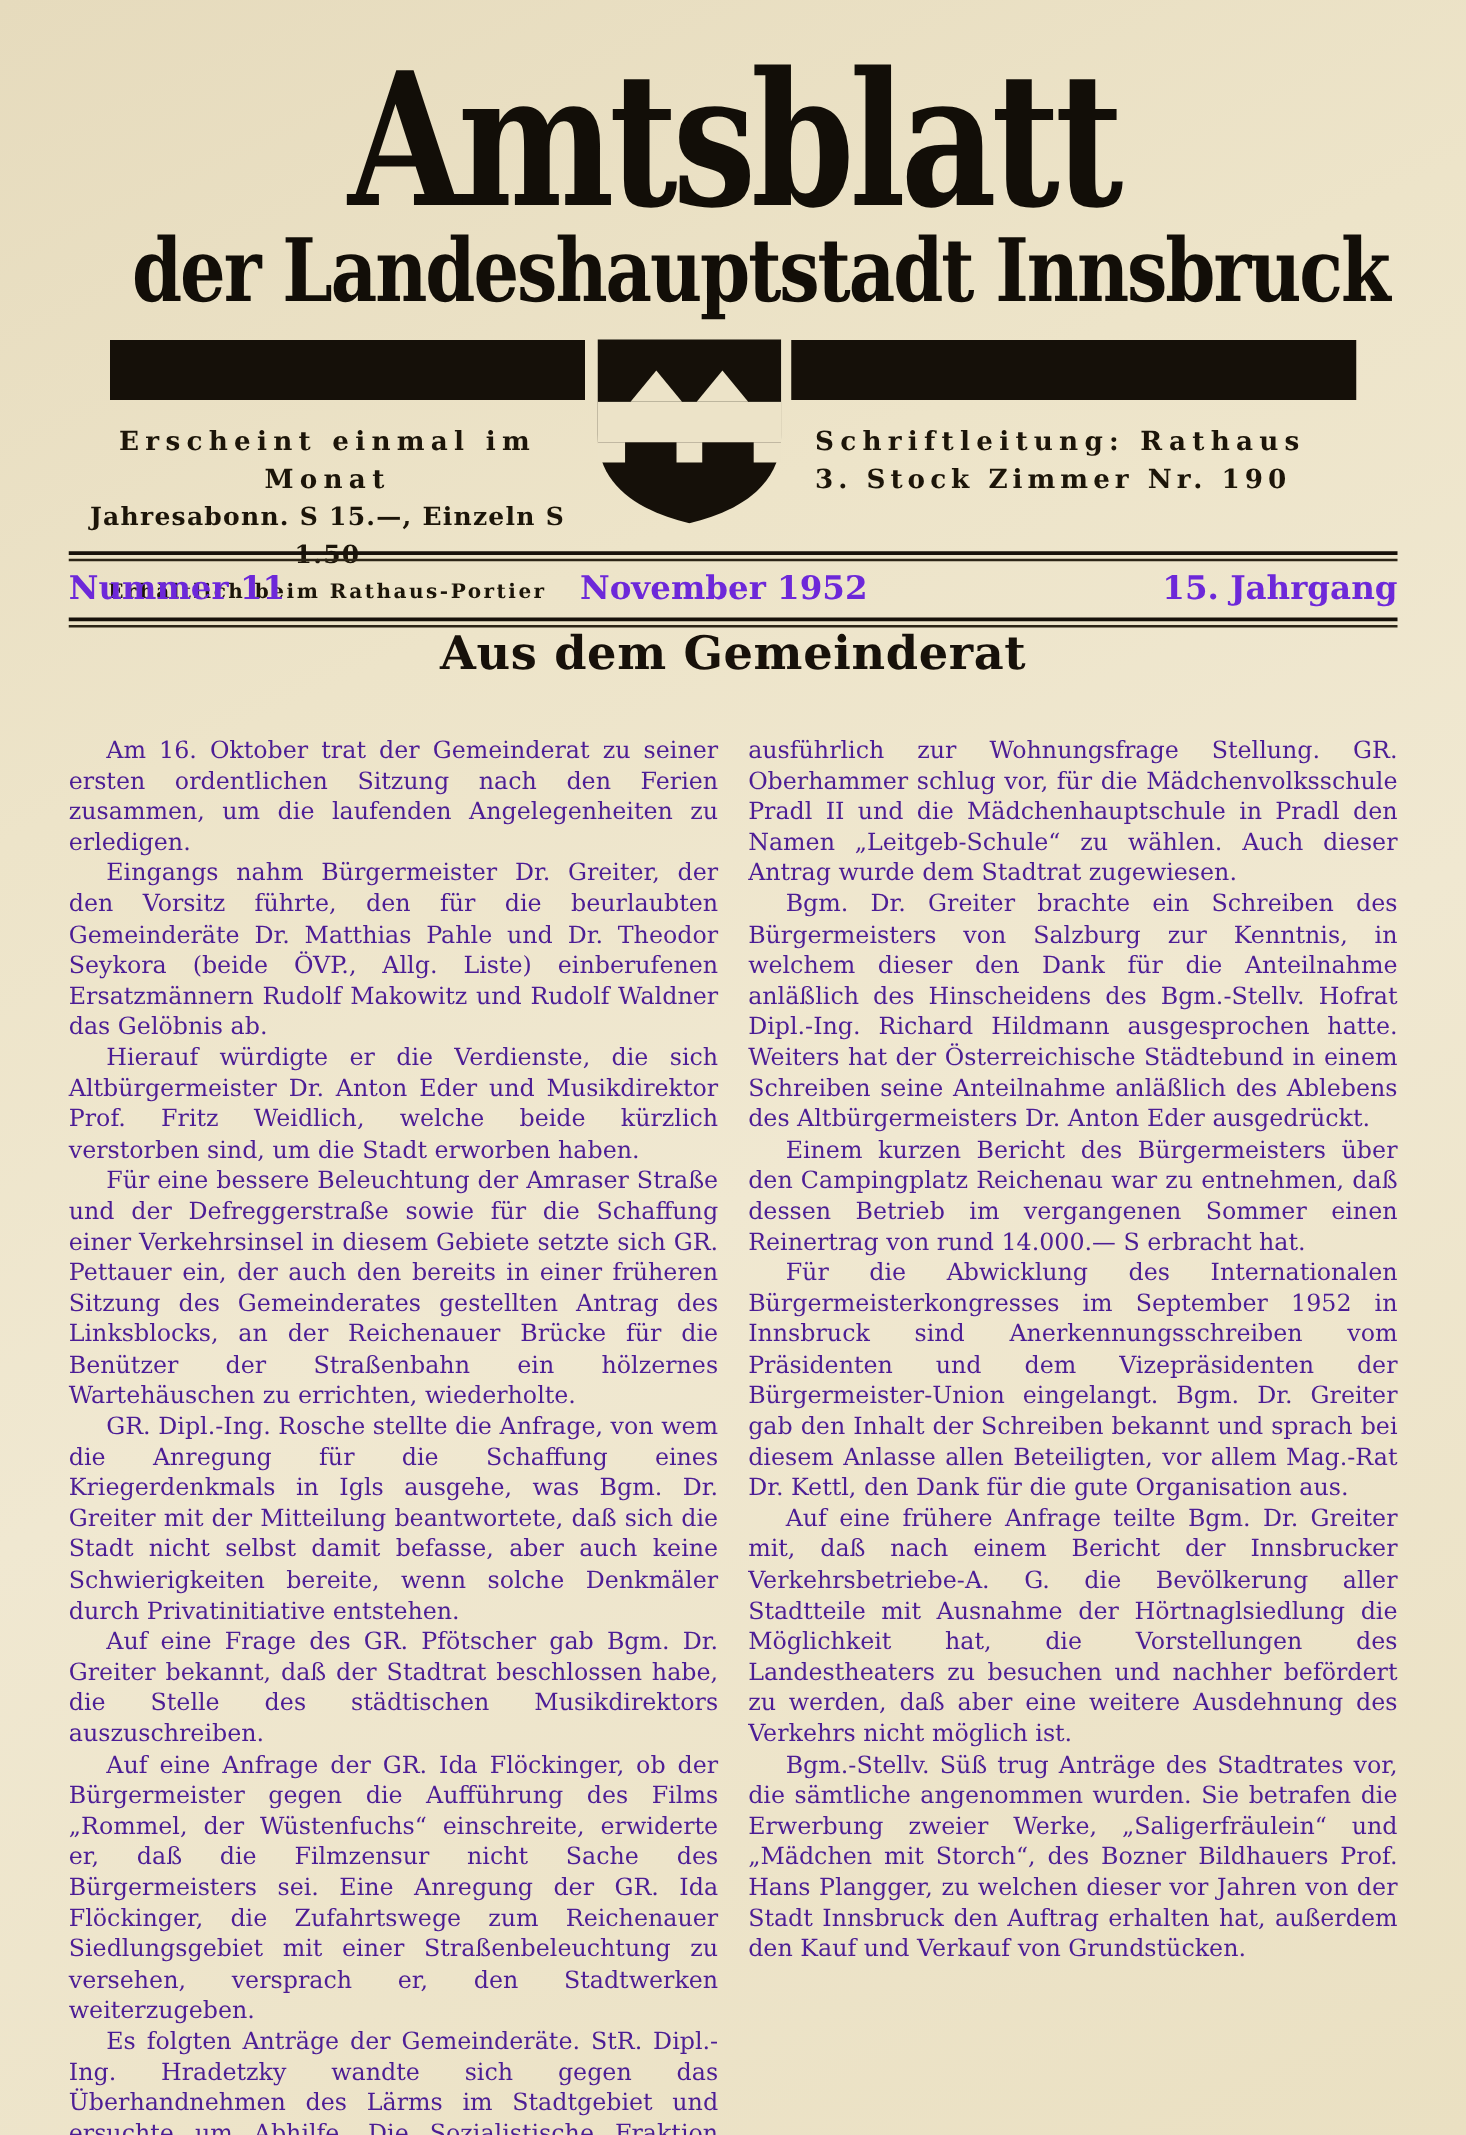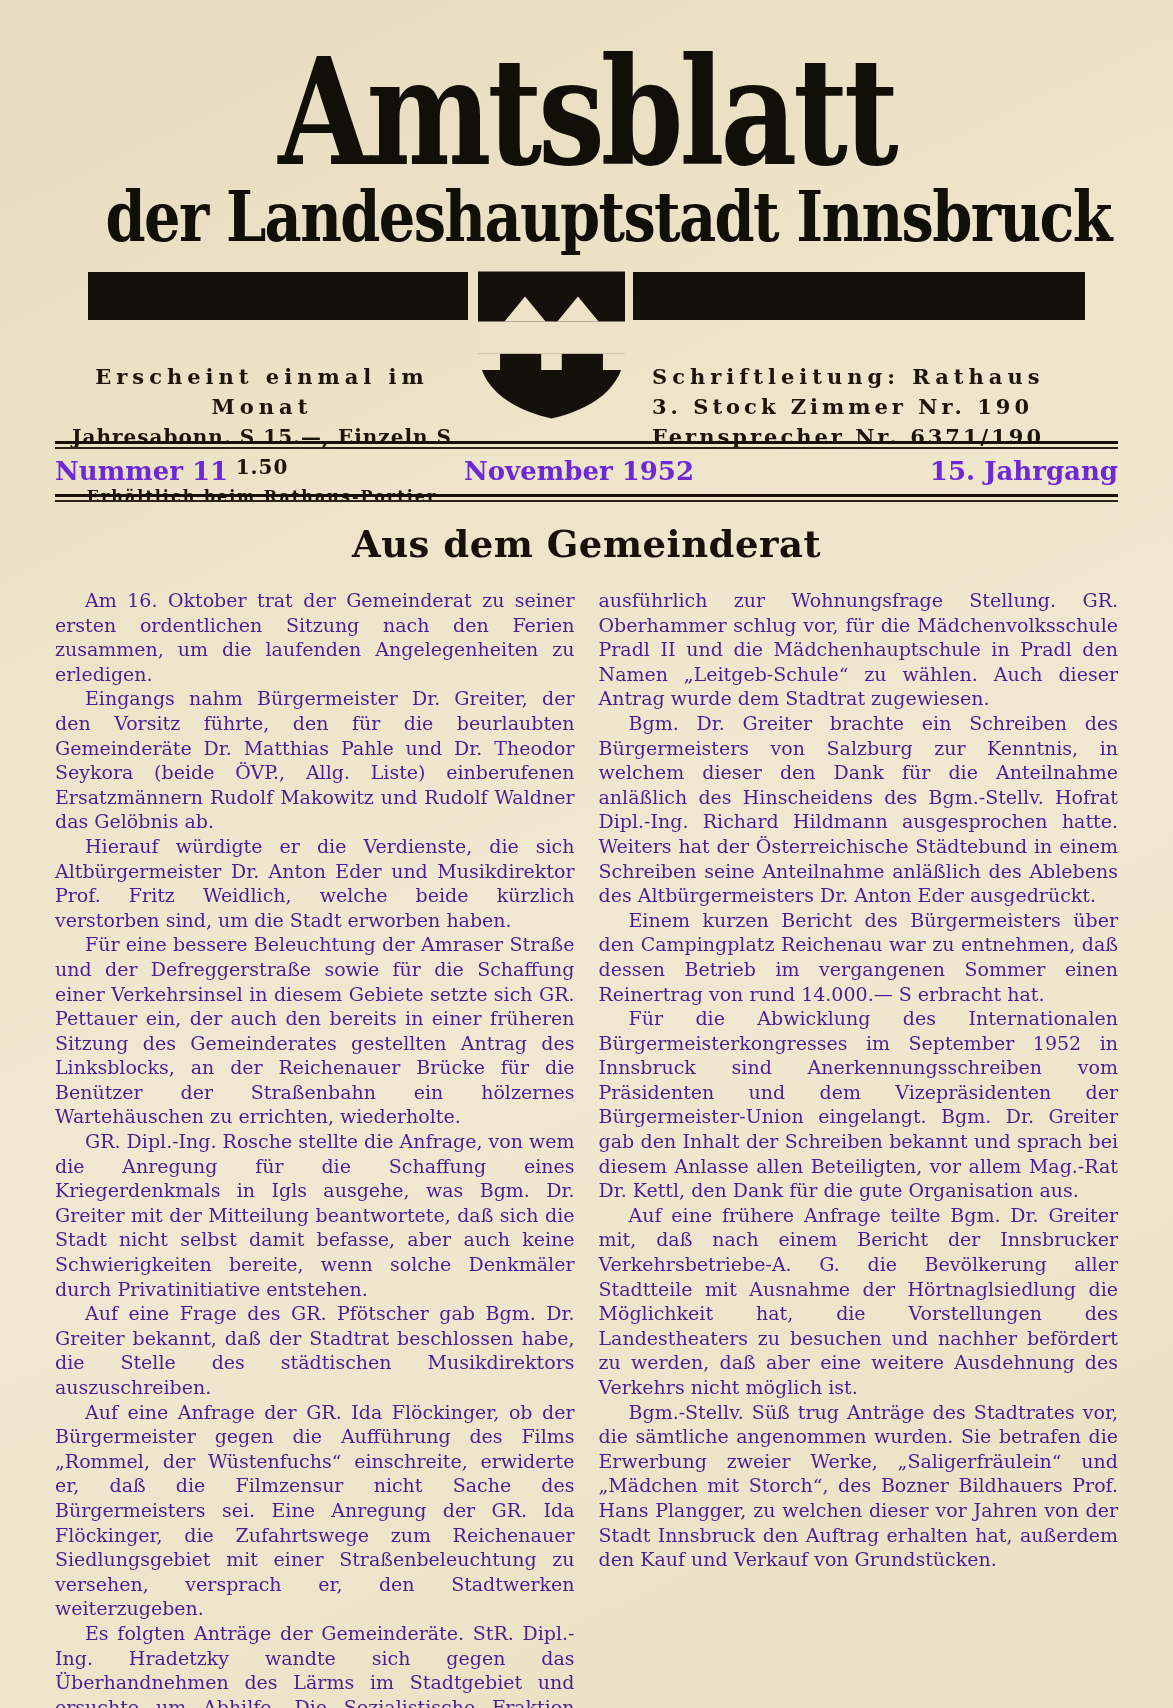--- a/index.html
+++ b/index.html
@@ -21,38 +21,38 @@
     left:0;right:0;top:182px;text-align:center;
     font-size:70px;font-weight:bold;color:#120e08;
     transform:scaleX(0.82);transform-origin:50% 50%;
     letter-spacing:-2px;line-height:1;white-space:nowrap;
   }
   .bar{top:272px;height:48px;background:#151009;}
   .bar-left{left:88px;width:380px;}
   .bar-right{left:633px;width:452px;}
   .shield{left:478px;top:271px;width:147px;height:148px;}
   
-  .pubinfo{font-weight:bold;color:#1c1509;line-height:30px;margin-top:24px;}
+  .pubinfo{font-weight:bold;color:#1c1509;line-height:30px;}
   .pub-left{left:58px;top:338px;width:408px;text-align:center;}
   .pub-right{left:652px;top:338px;width:470px;text-align:left;}
   .pub-line1{font-size:21px;letter-spacing:5px;}
   .pub-line2{font-size:20px;letter-spacing:1px;}
   .pub-line3{font-size:16px;letter-spacing:2px;}
   .rline1{font-size:21px;letter-spacing:5px;}
   .rline2{font-size:21px;letter-spacing:4px;}
   .rline3{font-size:21px;letter-spacing:3px;}
   
   .rule{left:55px;width:1063px;height:3px;}
   .rule-a{top:441px;border-top:3px solid #17110a;border-bottom:2px solid #2c2517;}
   .rule-b{top:494px;border-top:3px solid #17110a;border-bottom:2px solid #2c2517;}
   
   .issue{left:55px;top:456px;width:1063px;display:flex;justify-content:space-between;align-items:baseline;
     font-size:26px;font-weight:bold;color:#6d28d9;}
   
-  .art-title{left:0;right:0;top:522px;text-align:center;font-size:37px;font-weight:bold;
+  .art-title{left:0;right:0;top:500px;text-align:center;font-size:37px;font-weight:bold;
     color:#17110a;letter-spacing:0.5px;}
   .body-cols{left:55px;top:588px;width:1063px;display:flex;gap:24px;}
   .col{width:520px;}
   .col p{
     margin:0;text-indent:30px;text-align:justify;
     font-size:19px;line-height:24.6px;color:#4c1d95;
     hyphens:auto;-webkit-hyphens:auto;
   }
 </style>
 </head>
@@ -79,21 +79,20 @@
 </div>
 
 <div class="abs pubinfo pub-left">
   <div class="pub-line1">Erscheint einmal im Monat</div>
   <div class="pub-line2">Jahresabonn. S 15.—, Einzeln S 1.50</div>
   <div class="pub-line3">Erhältlich beim Rathaus-Portier</div>
 </div>
 <div class="abs pubinfo pub-right">
   <div class="rline1">Schriftleitung: Rathaus</div>
   <div class="rline2">3. Stock Zimmer Nr. 190</div>
-  <div class="rline3">Fernsprecher Nr. 6371/190</div>
 </div>
 
 <div class="abs rule rule-a"></div>
 <div class="abs issue">
   <span>Nummer 11</span>
   <span>November 1952</span>
   <span>15. Jahrgang</span>
 </div>
 <div class="abs rule rule-b"></div>
 

